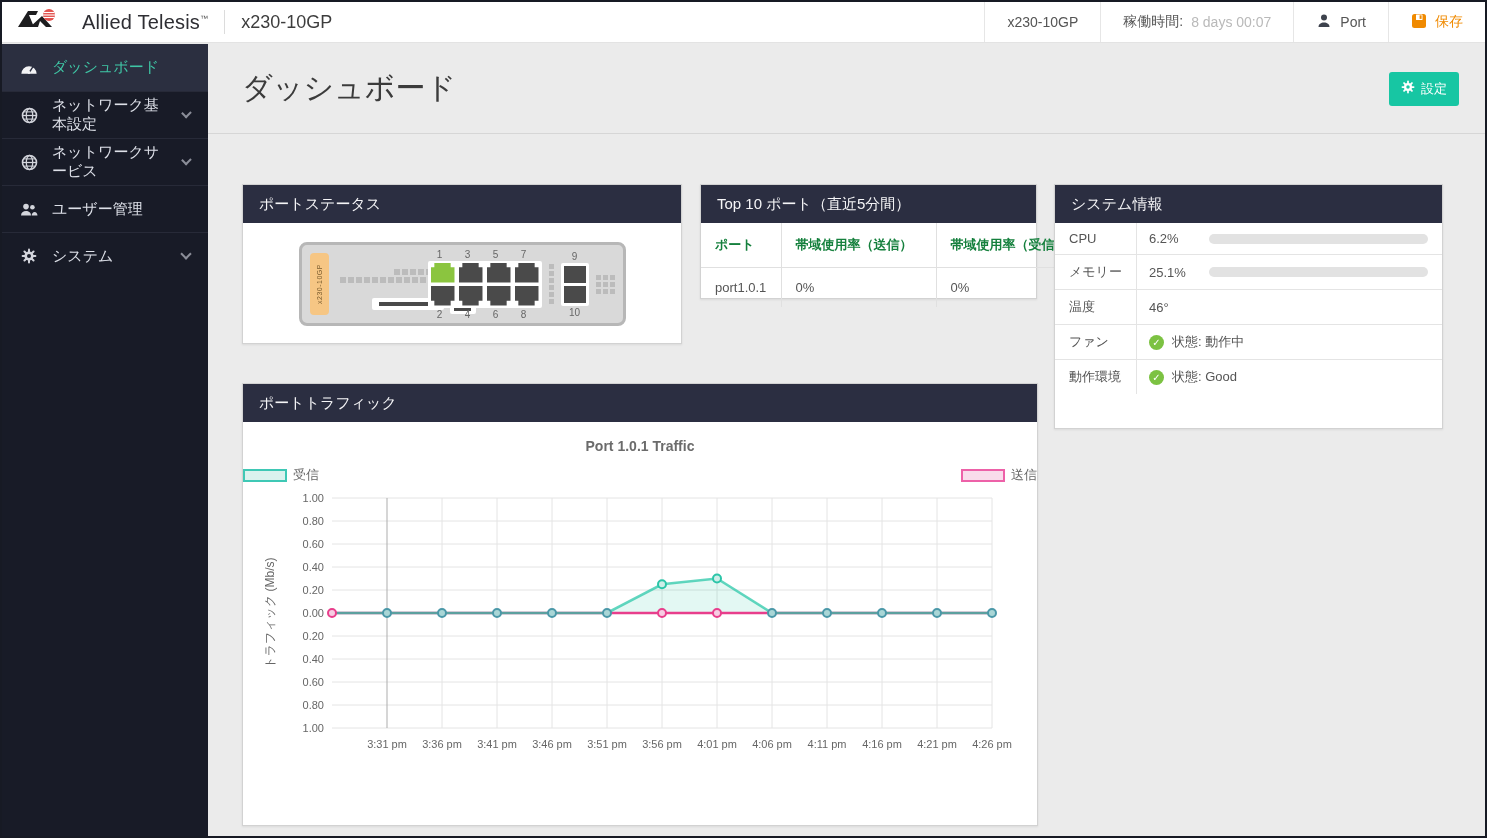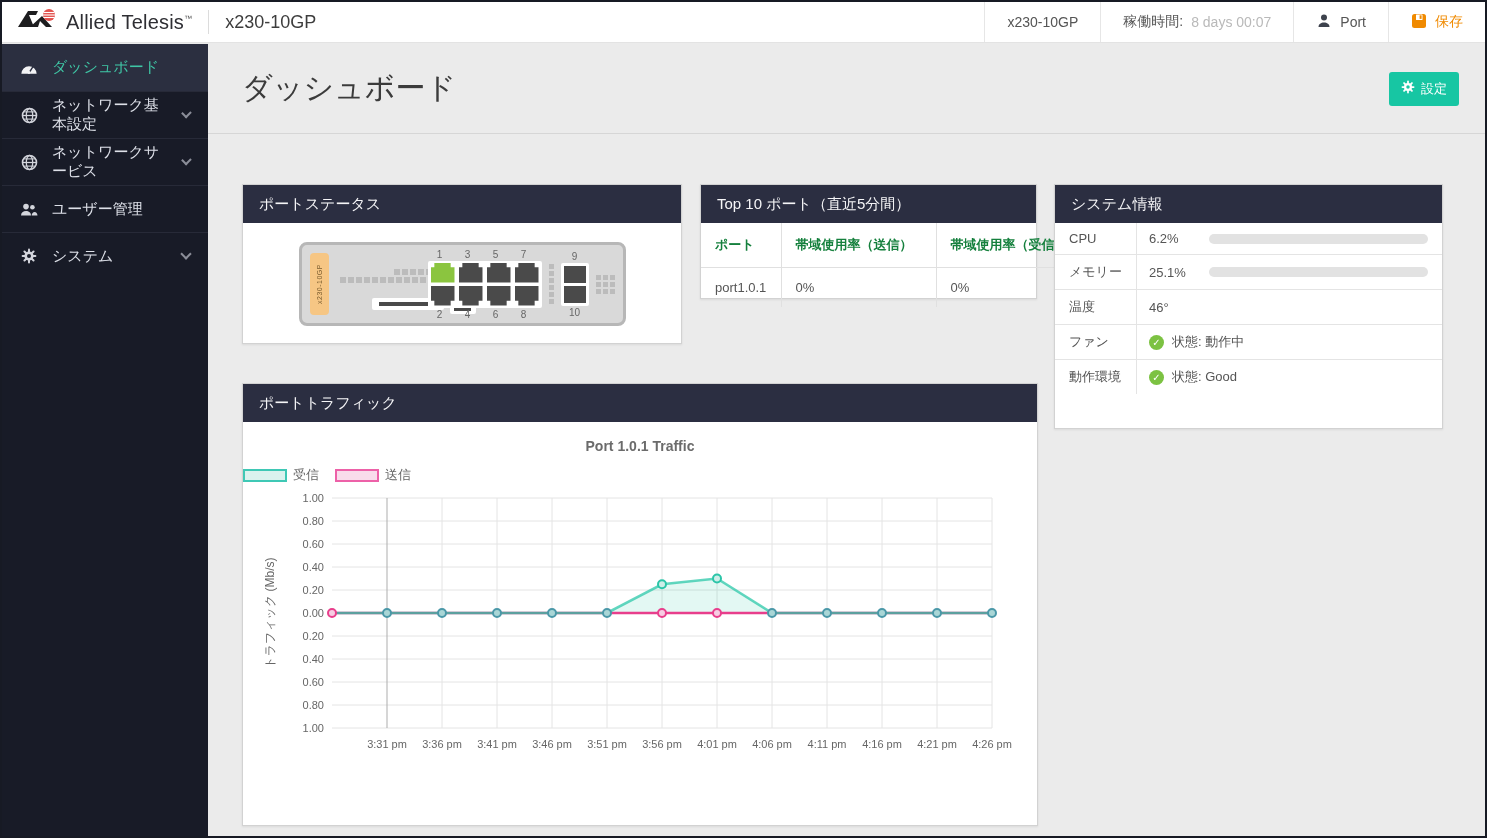--- a/index.html
+++ b/index.html
@@ -3,21 +3,21 @@
 <meta charset="utf-8">
 <style>
   * { box-sizing: border-box; margin: 0; padding: 0; }
   html,body { width: 1487px; height: 838px; }
   body { font-family: "Liberation Sans", "DejaVu Sans", sans-serif; background:#fff; }
   .frame { width:1487px; height:838px; border:2px solid #171a24; position:relative; background:#ebebeb; overflow:hidden; }
 
   
   .topbar { height:41px; background:#fff; display:flex; align-items:stretch; border-bottom:1px solid #e3e3e3; }
   .tb-left { display:flex; align-items:center; padding-left:14px; }
-  .brand { display:flex; align-items:center; gap:8px; }
+  .brand { display:flex; align-items:center; gap:24px; }
   .brand-name { font-size:20px; color:#2e2e33; letter-spacing:.2px; }
   .brand sup { font-size:8px; color:#555; }
   .tb-divider { width:1px; background:#dcdcdc; height:24px; margin:0 16px; align-self:center; }
   .tb-title { font-size:18px; color:#3d3d3d; }
   .tb-right { margin-left:auto; display:flex; align-items:stretch; }
   .tb-seg { display:flex; align-items:center; gap:8px; padding:0 22px; border-left:1px solid #e6e6e6; font-size:14px; color:#555; cursor:pointer; }
   .tb-seg .muted { color:#b9b9b9; }
   .tb-seg.save { color:#f08a00; }
 
   
@@ -80,21 +80,21 @@
   .sys-value { flex:1; display:flex; align-items:center; gap:8px; padding:0 12px; font-size:13px; color:#555; }
   .sys-value .pct { width:52px; flex:0 0 52px; }
   .bar-track { flex:1; height:10px; background:#e2e2e2; border-radius:5px; overflow:hidden; margin-right:2px; }
   .bar-fill { height:100%; background:#4a4a4a; border-radius:5px; }
   .check-ic { width:15px; height:15px; border-radius:50%; background:#7cc242; color:#fff; font-size:10px; display:flex; align-items:center; justify-content:center; flex:0 0 15px; }
 
   
   .card-traffic { width:796px; height:443px; margin-top:39px; }
   .chart-body { padding-top:16px; text-align:center; }
   .chart-title { font-size:14px; font-weight:bold; color:#6b6b6b; }
-  .legend { display:flex; justify-content:flex-start; gap:16px; margin-top:12px; }
+  .legend { display:flex; justify-content:space-between; margin-top:12px; }
   .legend-item { display:flex; align-items:center; gap:6px; font-size:13px; color:#666; }
   .legend-swatch { width:44px; height:13px; border:2px solid; }
   .legend-swatch.rx { border-color:#3fc8b5; background:#dbf2ee; }
   .legend-swatch.tx { border-color:#ed61a8; background:#f9dceb; }
   svg text { font-family:"Liberation Sans","DejaVu Sans",sans-serif; }
 </style>
 </head>
 <body>
 
 <div class="frame">

